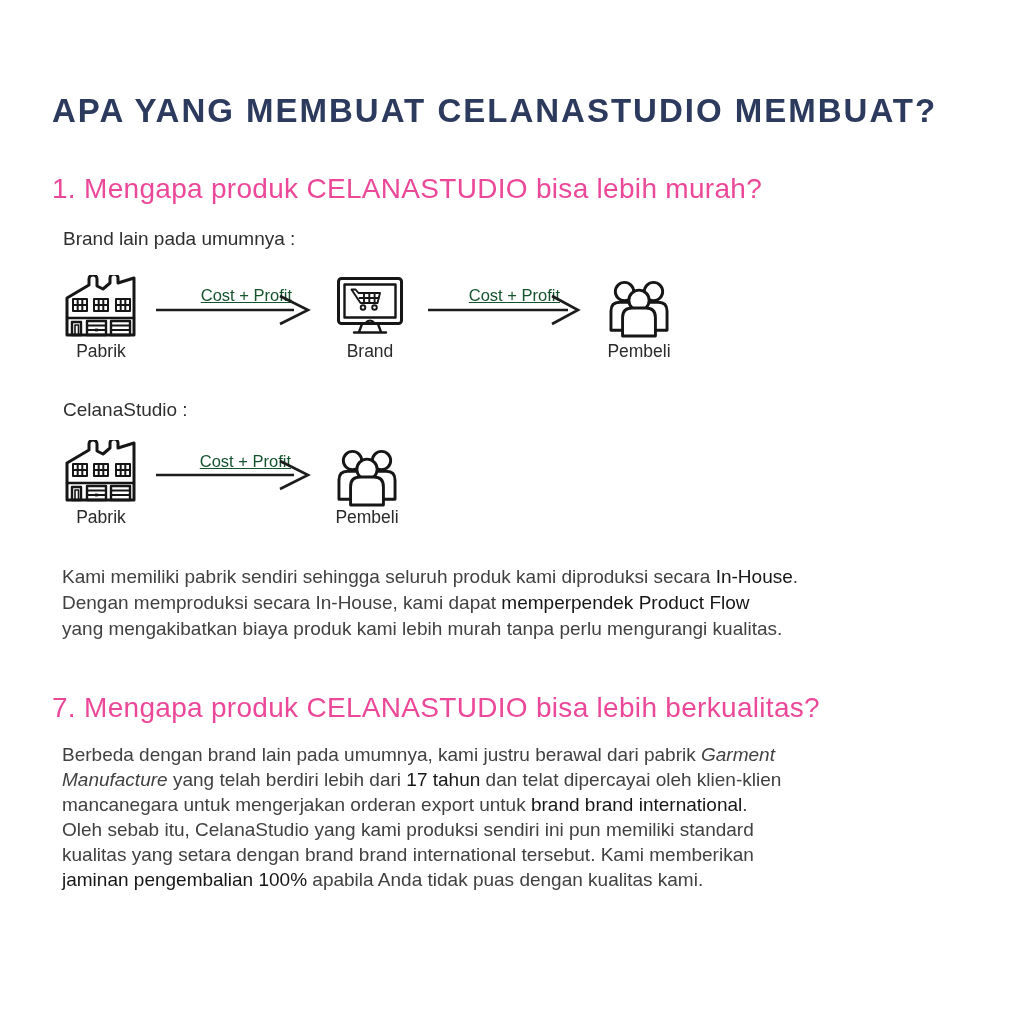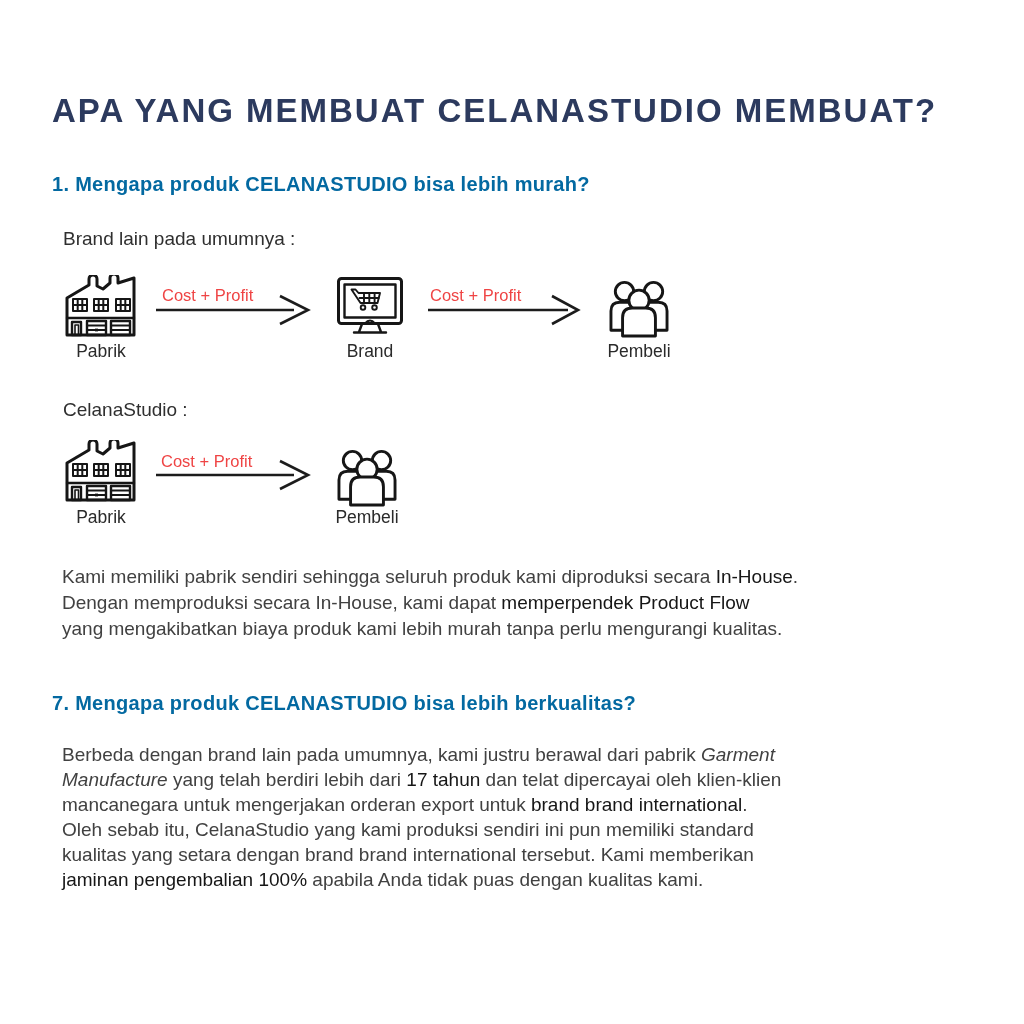--- a/index.html
+++ b/index.html
@@ -6,30 +6,30 @@
   body{
     width:1024px;height:1024px;background:#ffffff;position:relative;
     font-family:"Liberation Sans", sans-serif;overflow:hidden;
   }
   .abs{position:absolute;}
   .title{
     left:52px;top:70px;width:940px;white-space:nowrap;
     font-size:33px;font-weight:700;letter-spacing:2px;color:#2c3a5e;
   }
   .sec-heading{
-    font-size:20px;font-weight:700;color:#0369a1;letter-spacing:.3px;white-space:nowrap;
+    font-size:28px;font-weight:400;color:#ec4899;letter-spacing:.3px;white-space:nowrap;
   }
   .flow-intro{
     font-size:19px;color:#2f2f2f;white-space:nowrap;
   }
   .node-label{
     font-size:17.5px;color:#2a2a2a;text-align:center;white-space:nowrap;
   }
   .cost-label{
-    font-size:16.5px;color:#ef4444;text-align:left;white-space:nowrap;
+    font-size:16.5px;color:#14532d;text-align:right;white-space:nowrap;text-decoration:underline;
   }
   .para{
     font-size:19px;line-height:26px;color:#414141;width:950px;
   }
   .para2{line-height:25px;}
   .para .b{font-weight:400;color:#161616;}
   .para .i{font-style:italic;}
   svg.icon{stroke:#161616;fill:none;stroke-linecap:round;stroke-linejoin:round;}
   svg.arrow{stroke:#1c1c1c;fill:none;}
 </style>

